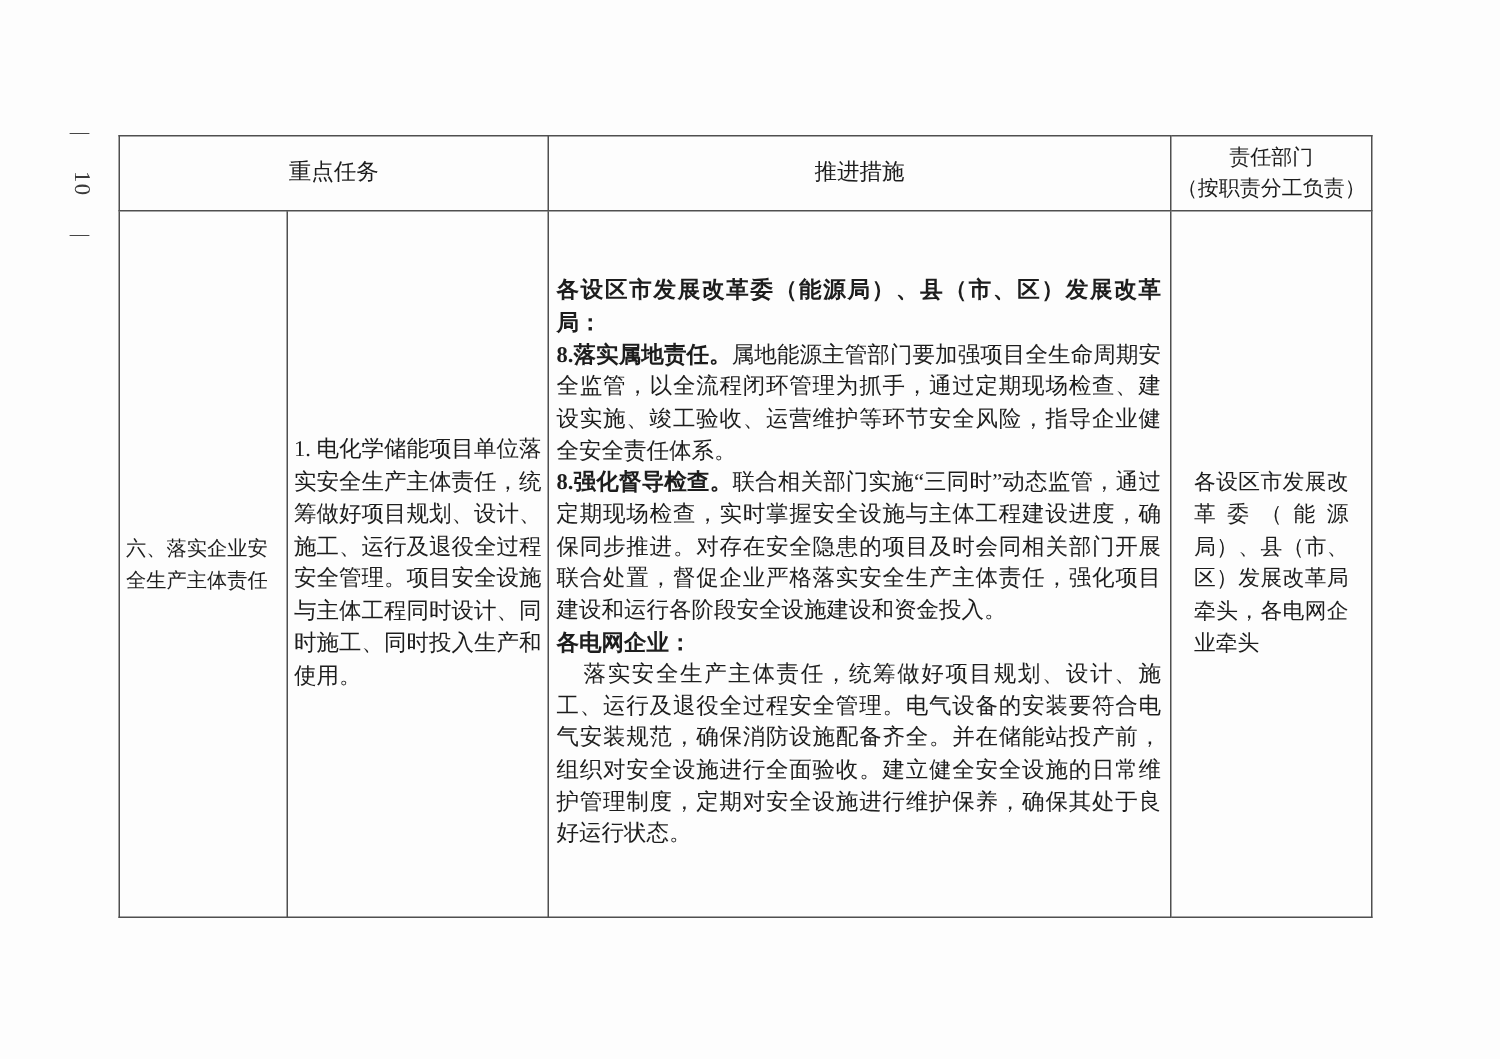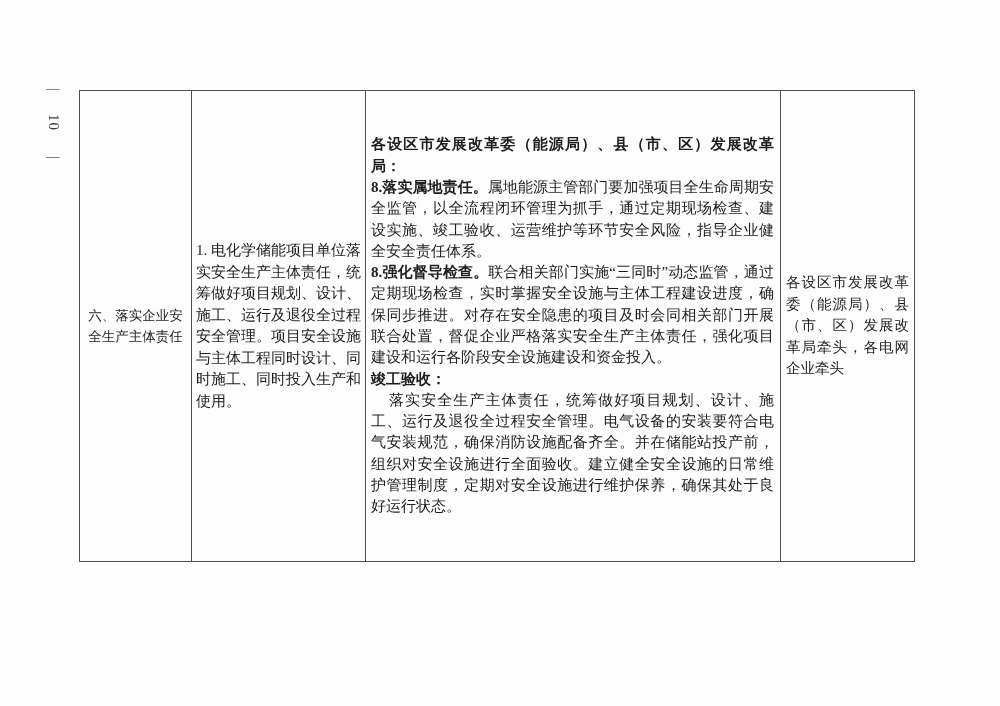--- a/index.html
+++ b/index.html
@@ -66,21 +66,21 @@
     line-height: 21px;
     padding: 0 1px;
   }
   tr.body-row td {
     height: 471px;
   }
   td.cat {
     font-size: 13.5px;
     line-height: 21px;
     padding: 16px 4px;
-    text-align: center;
+    text-align: left;
   }
   td.detail {
     font-size: 15px;
     line-height: 21.5px;
     padding: 0 4px;
     text-align: justify;
     text-justify: inter-character;
   }
   td.measures {
     font-size: 15px;
@@ -91,21 +91,21 @@
   }
   td.measures p {
     margin: 0;
   }
   td.measures p.indent {
     text-indent: 1.2em;
   }
   td.resp {
     font-size: 14.5px;
     line-height: 21.5px;
-    padding: 0 5px;
+    padding: 0 15px;
     text-align: justify;
     text-justify: inter-character;
   }
   b { font-weight: bold; }
 </style>
 </head>
 <body>
 
 <div class="page">
 
@@ -116,39 +116,47 @@
   </div>
 
   <table class="doc-table">
     <colgroup>
       <col style="width:112px">
       <col style="width:174px">
       <col style="width:415px">
       <col style="width:134px">
     </colgroup>
     <tbody>
+      <tr class="header-row">
+        <td class="th" colspan="2">重点任务</td>
+        <td class="th">推进措施</td>
+        <td class="th th-resp">
+          <div>责任部门</div>
+          <div>（按职责分工负责）</div>
+        </td>
+      </tr>
       <tr class="body-row">
         <td class="cat">
           <div>六、落实企业安全生产主体责任</div>
         </td>
         <td class="detail">
           <div>1. 电化学储能项目单位落实安全生产主体责任，统筹做好项目规划、设计、施工、运行及退役全过程安全管理。项目安全设施与主体工程同时设计、同时施工、同时投入生产和使用。</div>
         </td>
         <td class="measures">
           <p>
             <b>各设区市发展改革委（能源局）、县（市、区）发展改革局：</b>
           </p>
           <p>
             <b>8.落实属地责任。</b><span>属地能源主管部门要加强项目全生命周期安全监管，以全流程闭环管理为抓手，通过定期现场检查、建设实施、竣工验收、运营维护等环节安全风险，指导企业健全安全责任体系。</span>
           </p>
           <p>
             <b>8.强化督导检查。</b><span>联合相关部门实施“三同时”动态监管，通过定期现场检查，实时掌握安全设施与主体工程建设进度，确保同步推进。对存在安全隐患的项目及时会同相关部门开展联合处置，督促企业严格落实安全生产主体责任，强化项目建设和运行各阶段安全设施建设和资金投入。</span>
           </p>
           <p>
-            <b>竣工验收：</b>
+            <b>各电网企业：</b>
           </p>
           <p class="indent">落实安全生产主体责任，统筹做好项目规划、设计、施工、运行及退役全过程安全管理。电气设备的安装要符合电气安装规范，确保消防设施配备齐全。并在储能站投产前，组织对安全设施进行全面验收。建立健全安全设施的日常维护管理制度，定期对安全设施进行维护保养，确保其处于良好运行状态。</p>
         </td>
         <td class="resp">
           <div>各设区市发展改革委（能源局）、县（市、区）发展改革局牵头，各电网企业牵头</div>
         </td>
       </tr>
     </tbody>
   </table>
 

